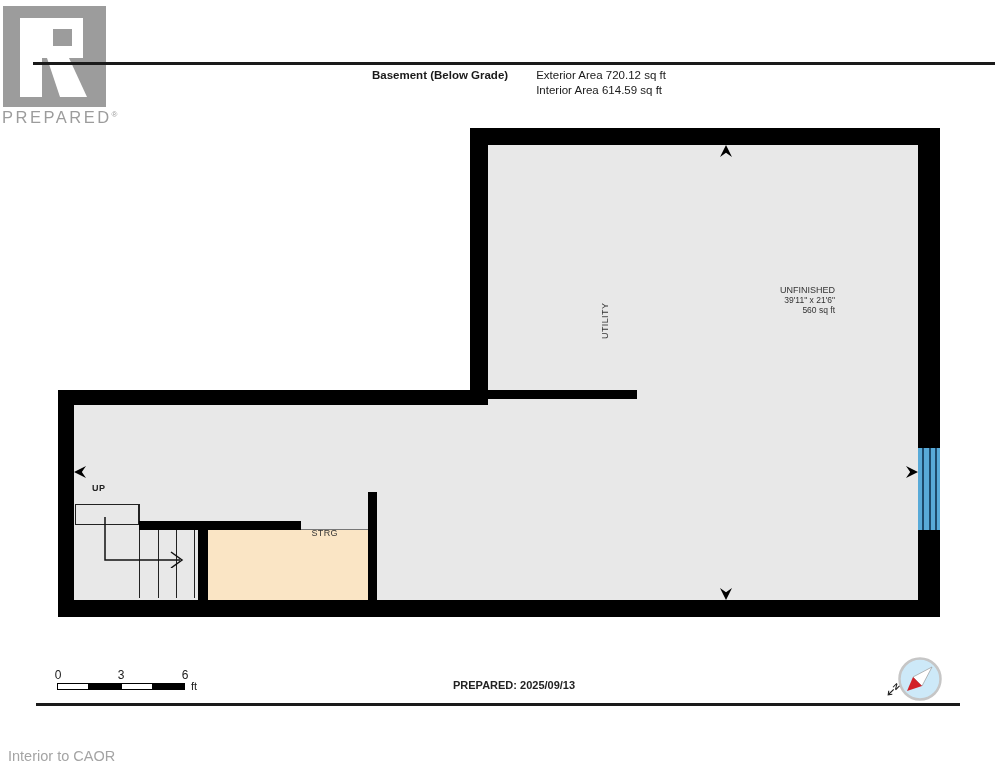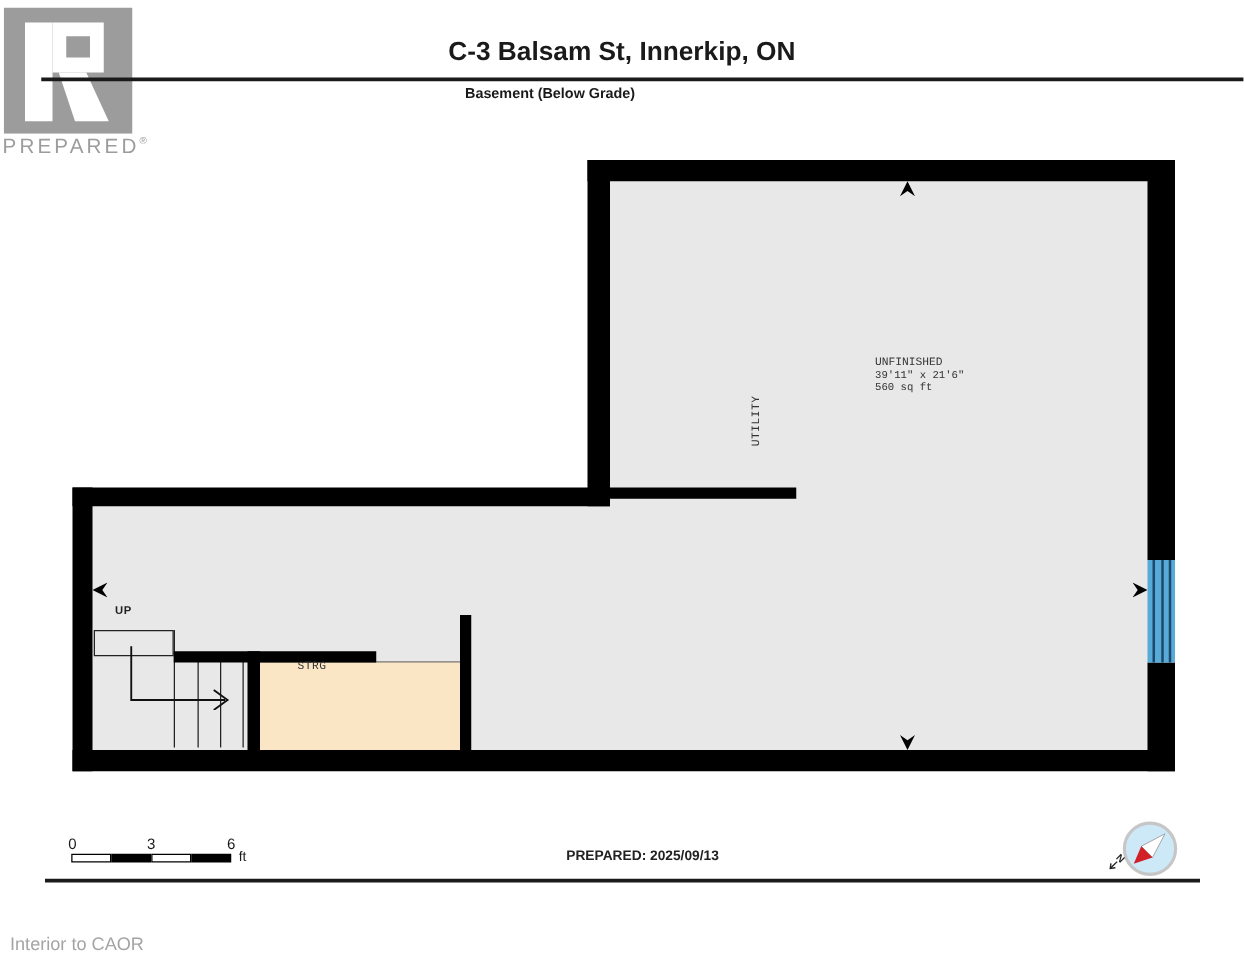--- a/index.html
+++ b/index.html
@@ -48,21 +48,21 @@
   .landing{left:75px; top:504px; width:64px; height:21px; border:1px solid #222;
     box-sizing:border-box; z-index:4; background:#e8e8e8;}
   .stair-line{background:#222; z-index:4;}
   .run-edge{left:139px; top:504px; width:1px; height:94px;}
   .tread1{left:158px; top:529px; width:1px; height:69px;}
   .tread2{left:176px; top:529px; width:1px; height:69px;}
   .tread3{left:194px; top:529px; width:1px; height:69px;}
   .stair-arrow{left:98px; top:510px; z-index:4;}
   .up-label{left:92px; top:483px; font-size:9px; font-weight:600; letter-spacing:.5px; color:#222; z-index:4;}
 
-  .room-label{z-index:7; color:#333; text-align:left;font-family:Liberation Mono, monospace;}
+  .room-label{z-index:7; color:#333; text-align:right;}
   .unfinished-block{left:700px; top:286px; width:135px; font-size:8.5px; line-height:9.8px;}
   .unfinished-block .rname{font-size:9px;}
   .utility-label{left:600px; top:303px; height:54px; writing-mode:vertical-rl;
     transform:rotate(180deg); font-size:9px; letter-spacing:.4px;}
   .strg-label{left:238px; top:528px; width:100px; font-size:9px; letter-spacing:.4px;}
 
   .marker{z-index:8; width:12px; height:12px;}
   .marker-up{left:720px; top:145px;}
   .marker-down{left:720px; top:588px; transform:rotate(180deg);}
   .marker-left{left:74px; top:466px; transform:rotate(-90deg);}
@@ -93,25 +93,28 @@
     <rect x="0" y="0" width="103" height="101" fill="#9c9c9c"></rect>
     <rect x="17" y="12" width="22" height="79" fill="#fff"></rect>
     <rect x="39" y="12" width="41" height="40" fill="#fff"></rect>
     <rect x="50" y="23" width="19" height="17" fill="#9c9c9c"></rect>
     <polygon points="44,52 66,52 84,91 57,91" fill="#fff"></polygon>
   </svg>
   <div class="abs brand-word">
     <span>PREPARED</span><sup>®</sup>
   </div>
 
-  <div class="abs page-title">C-3 Balsam St, Innerkip, ON</div>
   <div class="abs header-rule"></div>
 
   <div class="abs subheader">
     <div class="floor-label">Basement (Below Grade)</div>
+    <div class="areas">
+      <div>Exterior Area 720.12 sq ft</div>
+      <div>Interior Area 614.59 sq ft</div>
+    </div>
   </div>
 
   <div class="abs floor floor-main"></div>
   <div class="abs floor floor-lower"></div>
 
   <div class="abs strg-room"></div>
 
   <div class="abs landing"></div>
   <div class="abs stair-line run-edge"></div>
   <div class="abs stair-line tread1"></div>

